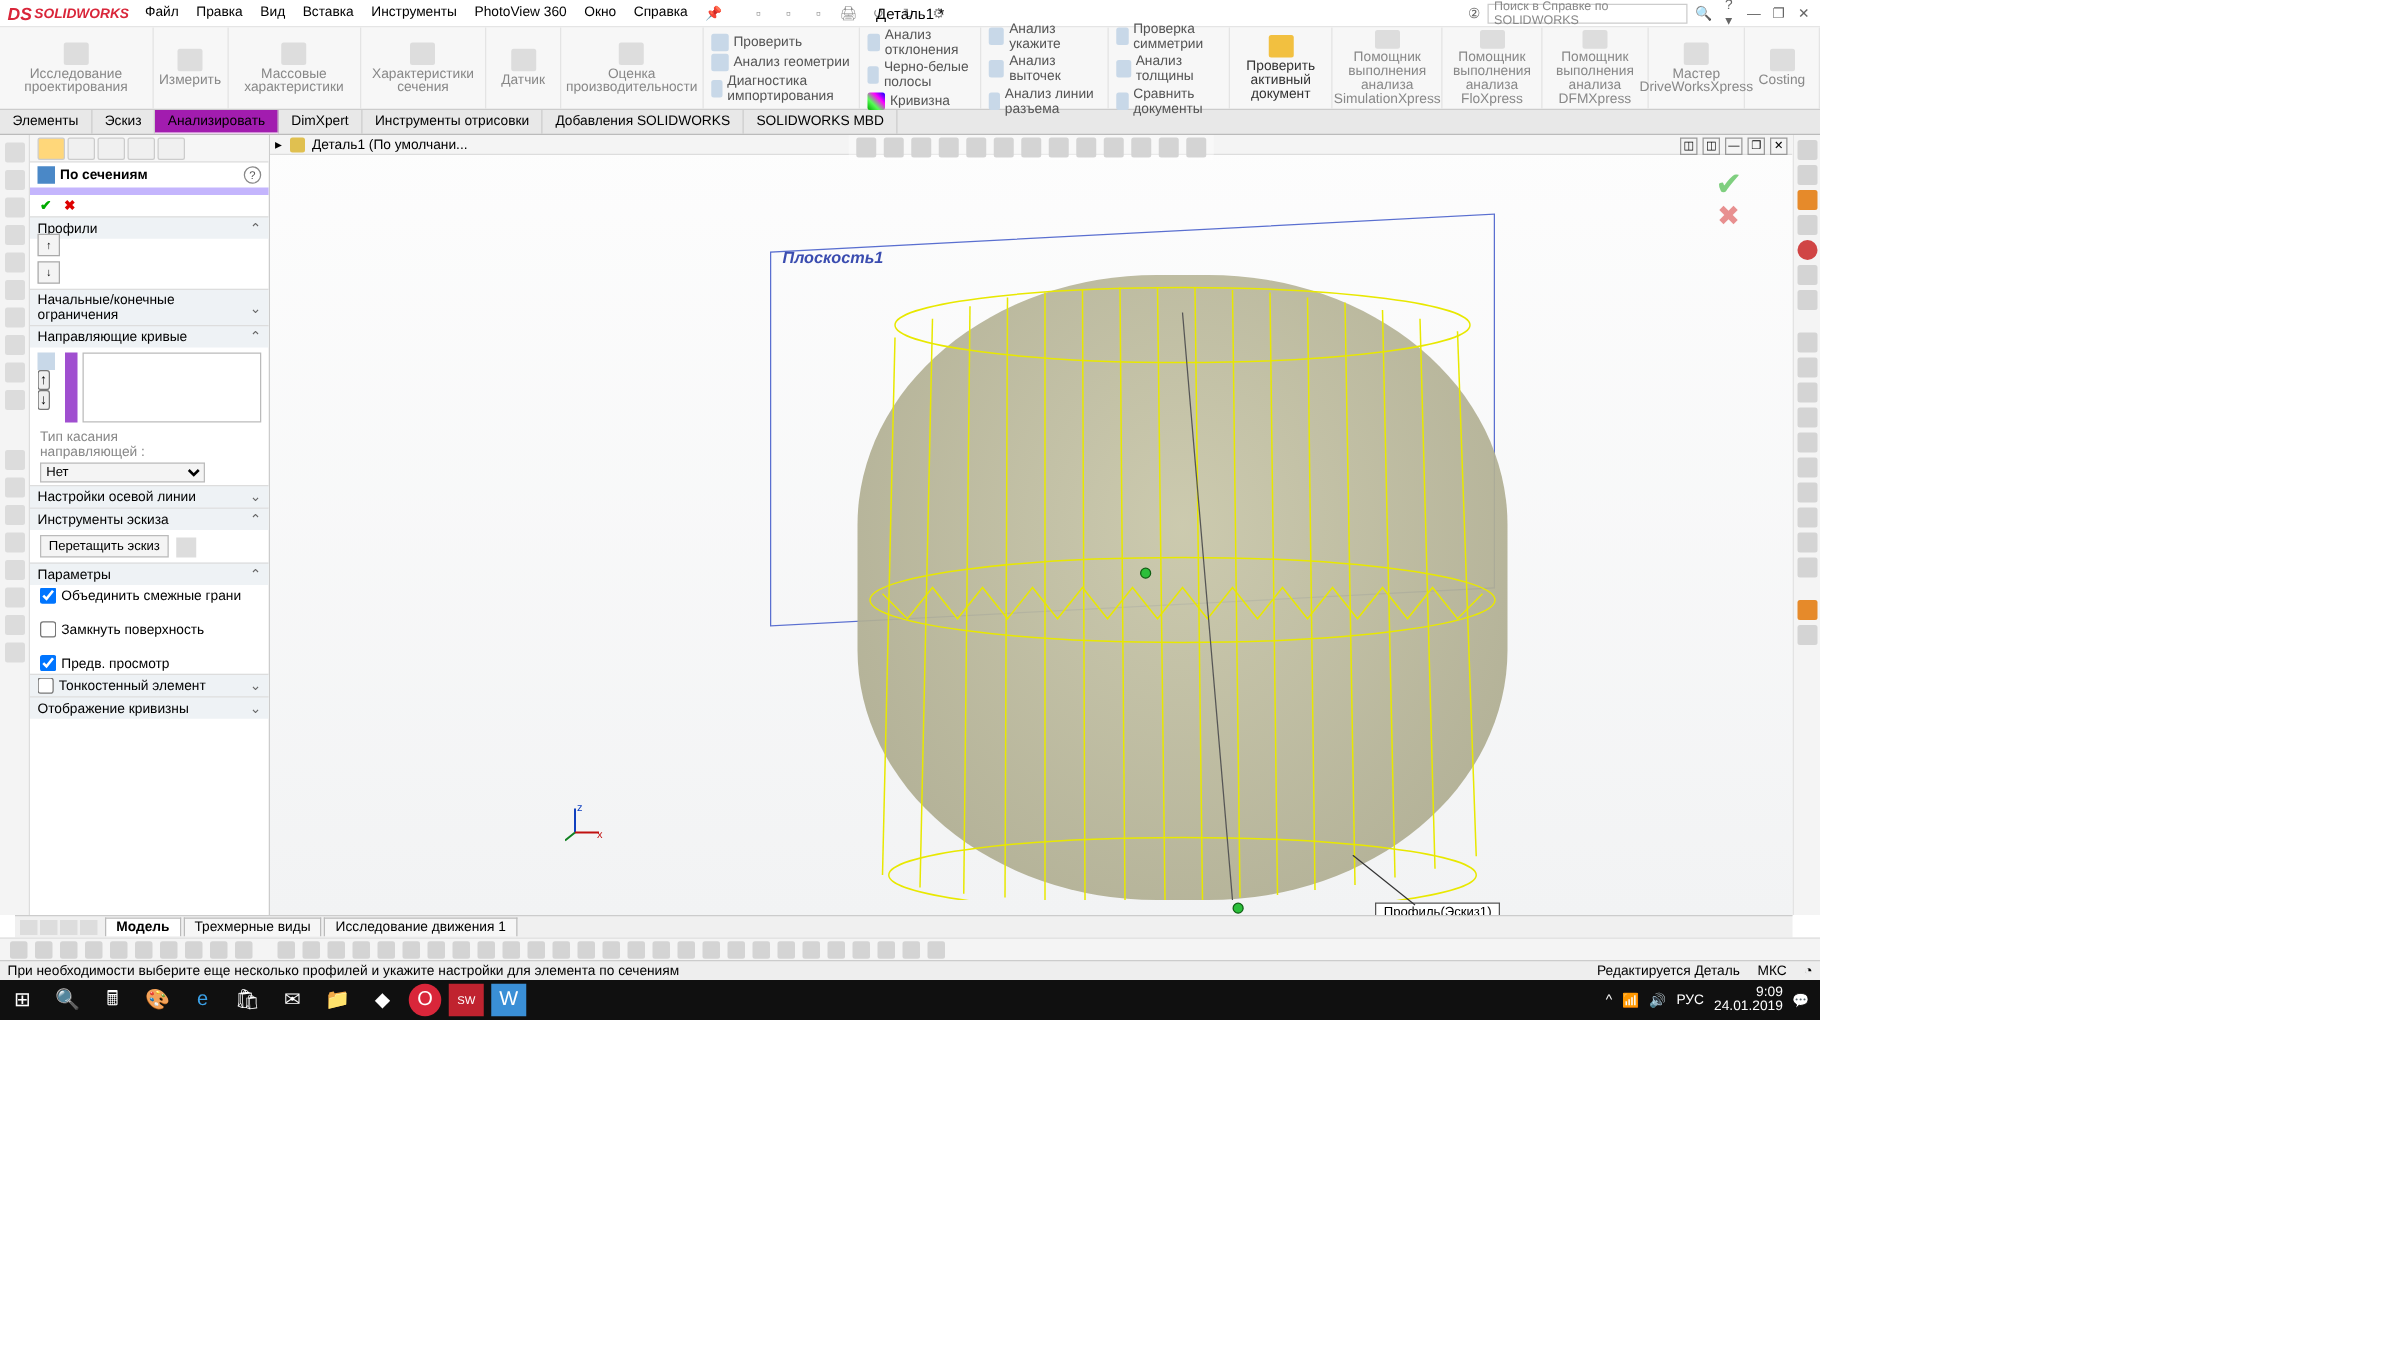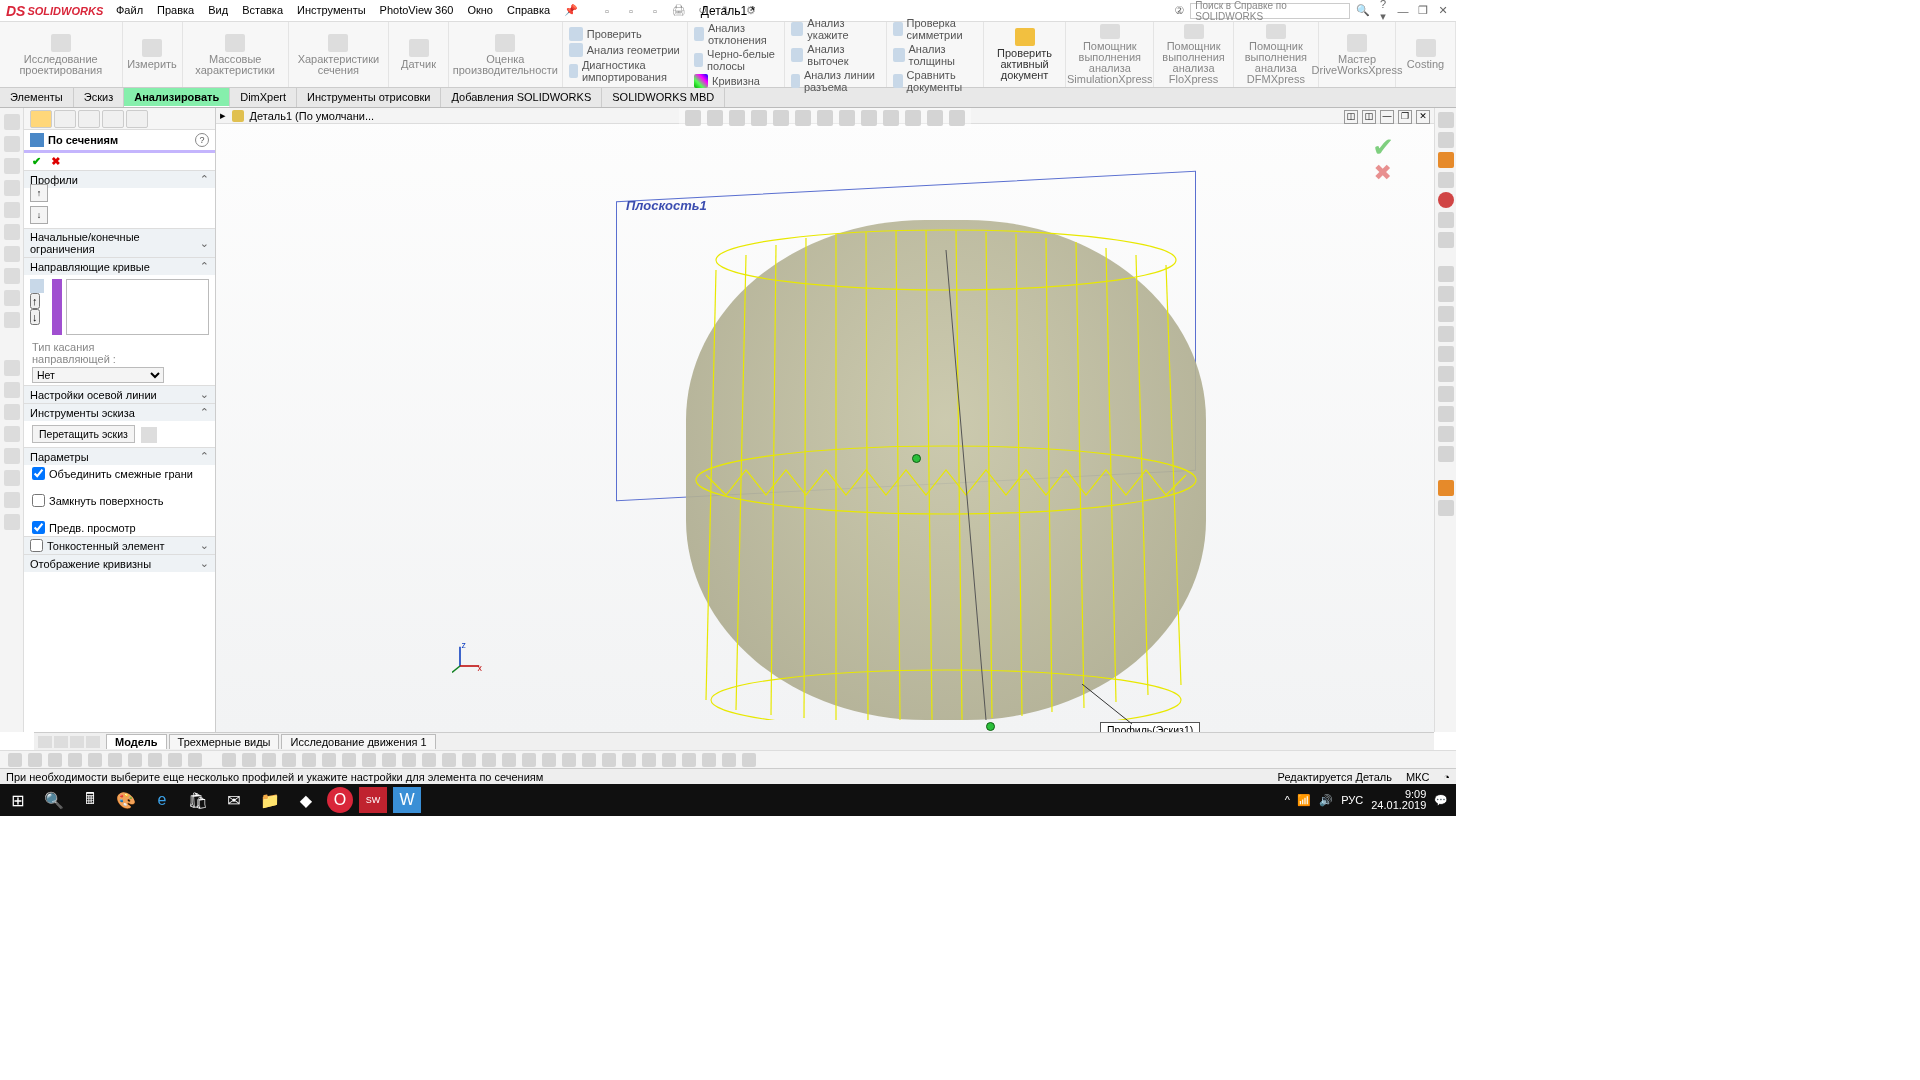--- a/index.html
+++ b/index.html
@@ -21,30 +21,30 @@
 .ribbon-group { display:flex; flex-direction:column; align-items:center; justify-content:center; padding:2px 8px; border-right:1px solid #e4e4e4; color:#888; text-align:center; line-height:11px; }
 .ribbon-group .ic { width:20px; height:18px; background:#ddd; border-radius:2px; margin-bottom:2px; }
 .ribbon-group.tall { min-width:60px; }
 .ribbon-sub { display:flex; flex-direction:column; justify-content:center; gap:2px; padding:2px 6px; border-right:1px solid #e4e4e4; color:#555; font-size:10.5px; }
 .ribbon-sub .row { display:flex; align-items:center; gap:4px; }
 .ribbon-sub .ic { width:14px; height:14px; background:#c8d8e8; border-radius:2px; }
 .ribbon-sub.special .ic.green { background:linear-gradient(45deg,#0a0,#5f5,#f0f,#00f); }
 
 .tabbar { height:20px; background:#e8e8e8; display:flex; border-bottom:1px solid #bbb; }
 .tab { padding:3px 10px; border-right:1px solid #ccc; cursor:pointer; }
-.tab.active { background:#86efac; border-bottom:1px solid #fff; font-weight:700; }
+.tab.active { background:#a21caf; border-bottom:1px solid #fff; font-weight:400; }
 
 .lefttools { width:24px; background:#f4f4f4; border-right:1px solid #ddd; display:flex; flex-direction:column; align-items:center; gap:6px; padding-top:6px; }
 .lefttools .tic { width:16px; height:16px; background:#dcdcdc; border-radius:2px; }
 
 .leftpanel { width:192px; background:#fff; border-right:1px solid #ccc; display:flex; flex-direction:column; overflow:hidden; }
 .panel-tabs { height:22px; display:flex; align-items:center; gap:2px; padding:2px 6px; border-bottom:1px solid #ddd; background:#f6f6f6; }
 .panel-tabs .pt { width:22px; height:18px; border:1px solid #ccc; background:#f0f0f0; border-radius:2px; }
 .panel-tabs .pt.active { background:#ffd77a; }
-.pm-head { display:flex; align-items:center; padding:3px 6px; gap:4px; border-bottom:3px solid #c4b5fd; }
+.pm-head { display:flex; align-items:center; padding:3px 6px; gap:4px; border-bottom:6px solid #c4b5fd; }
 .pm-head .cube { width:14px; height:14px; background:#4a88c7; }
 .pm-head .help { margin-left:auto; width:14px; height:14px; border:1px solid #888; border-radius:50%; font-size:9px; text-align:center; line-height:12px; color:#555; }
 .pm-confirm { display:flex; gap:10px; padding:2px 8px; }
 .pm-confirm .ok { color:#0a0; font-weight:bold; }
 .pm-confirm .no { color:#d00; font-weight:bold; }
 .section-head { background:#eef2f5; padding:2px 6px; display:flex; align-items:center; border-top:1px solid #ddd; }
 .section-head .chev { margin-left:auto; color:#666; }
 .profiles-box { display:flex; padding:4px 6px; gap:4px; }
 .profiles-box .arrows { width:18px; display:flex; flex-direction:column; gap:4px; }
 .profiles-box .arrows button { height:18px; font-size:9px; border:1px solid #aaa; background:#f4f4f4; }
@@ -89,21 +89,21 @@
 .taskbar { position:absolute; bottom:0; left:0; right:0; height:32px; background:#101010; display:flex; align-items:center; z-index:20; }
 .taskbar .tb { width:36px; height:32px; display:flex; align-items:center; justify-content:center; color:#fff; font-size:16px; }
 .taskbar .tb.win { background:#101010; }
 .taskbar .tray { margin-left:auto; display:flex; align-items:center; gap:8px; color:#fff; font-size:10px; padding-right:8px; }
 .taskbar .clock { text-align:right; line-height:11px; }
 
 .app-statusbar { position:absolute; bottom:32px; left:0; right:0; height:16px; background:#eee; border-top:1px solid #ccc; display:flex; align-items:center; font-size:10.5px; padding:0 6px; }
 .app-statusbar .right { margin-left:auto; display:flex; gap:14px; }
 .bottom-toolbar2 { position:absolute; bottom:48px; left:0; right:0; height:18px; background:#f4f4f4; border-top:1px solid #ddd; display:flex; align-items:center; gap:6px; padding:0 8px; }
 .bottom-toolbar2 .bic { width:14px; height:14px; background:#d4d4d4; border-radius:2px; }
-.bottom-tabs2 { position:absolute; bottom:66px; left:34px; right:22px; height:18px; background:#f0f0f0; border-top:1px solid #ccc; display:flex; align-items:center; font-size:10.5px; }
+.bottom-tabs2 { position:absolute; bottom:66px; left:12px; right:22px; height:18px; background:#f0f0f0; border-top:1px solid #ccc; display:flex; align-items:center; font-size:10.5px; }
 .bottom-tabs2 .pre { display:flex; gap:2px; padding:0 4px; }
 .bottom-tabs2 .pre span { width:14px; height:12px; background:#ddd; }
 .bottom-tabs2 .bt { padding:1px 8px; border:1px solid #bbb; border-bottom:none; background:#f6f6f6; margin-left:2px; }
 .bottom-tabs2 .bt.active { background:#fff; font-weight:bold; }
 
 .workarea2 { position:absolute; top:108px; left:0; right:0; bottom:84px; display:flex; }
 </style>
 </head>
 <body>
 

